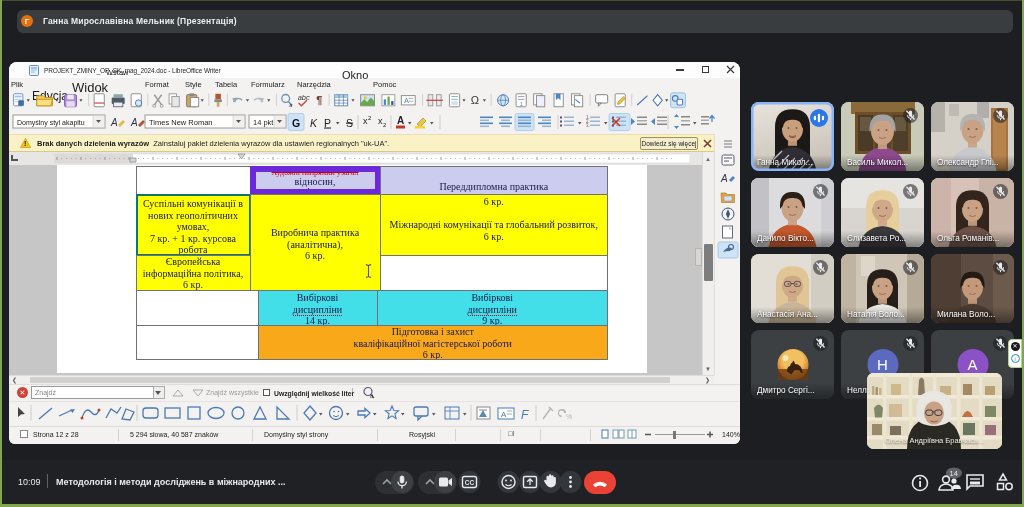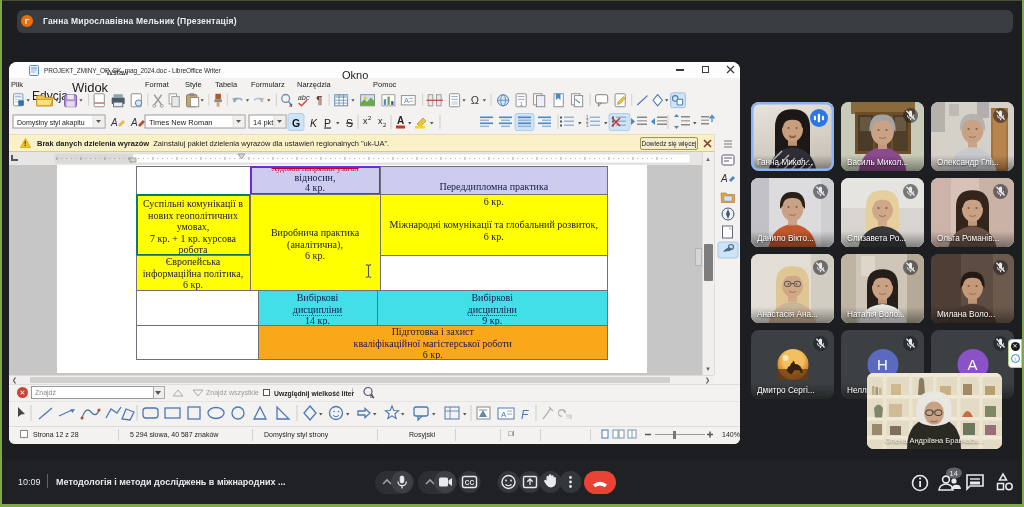--- a/index.html
+++ b/index.html
@@ -386,21 +386,21 @@
     <circle cx="631.8" cy="5.5" r="0.5" fill="#999"></circle>
     <circle cx="636.6" cy="5.5" r="0.5" fill="#999"></circle>
     <circle cx="641.4" cy="5.5" r="0.5" fill="#999"></circle>
     <path d="M208 1 l7 0 l-3.5 5 z" fill="#d8d6d4" stroke="#888" stroke-width="0.7"></path>
     <path d="M100 5 l6 0 l0 4 l-6 0 z" fill="#d8d6d4" stroke="#888" stroke-width="0.7"></path>
   </svg>
 <div class="a" style="left:11px;top:155px;width:7px;height:6px;border-left:2px solid #555;border-bottom:2px solid #555"></div>
 <div class="a" style="left:9px;top:165px;width:693px;height:210px;background:#c6c6c6"></div>
 <div class="a" style="left:57px;top:165px;width:590px;height:208px;background:#fff"></div>
 <div class="tc" style="left:135.5px;top:166px;width:115px;height:29px;background:#ffffff;border:1px solid #70707a;padding-top:0px;"></div>
-<div class="tc" style="left:249.5px;top:166px;width:131px;height:29px;background:#ccccee;border:2px solid #6d28d9;padding-top:0px;line-height:9.3px;">
+<div class="tc" style="left:249.5px;top:166px;width:131px;height:29px;background:#ccccee;border:6px solid #6d28d9;padding-top:0px;line-height:9.3px;">
     <div style="margin-top:-5px"><span style="color:#c00020;text-decoration:line-through;font-size:8px">Художні напрямки узагал</span><br>відносин,<br>4 кр.</div>
   </div>
 <div class="tc" style="left:379.5px;top:166px;width:228.5px;height:29px;background:#ccccee;border:1px solid #70707a;padding-top:0px;">
     <div style="position:absolute;bottom:1px;width:100%">Переддипломна практика</div>
   </div>
 <div class="tc" style="left:135.5px;top:194px;width:115px;height:62px;background:#ffff00;border:2px solid #0f766e;padding-top:2px;">Суспільні комунікації в нових геополітичних умовах,<br>7 кр. + 1 кр. курсова робота</div>
 <div class="tc" style="left:135.5px;top:255px;width:115px;height:36px;background:#ffff00;border:1px solid #70707a;padding-top:0px;">Європейська інформаційна політика,<br>6 кр.</div>
 <div class="tc" style="left:249.5px;top:194px;width:131px;height:97px;background:#ffff00;border:1px solid #70707a;padding-top:0px;">
     <div style="margin-top:32px">Виробнича практика (аналітична),<br>6 кр.</div>
   </div>

